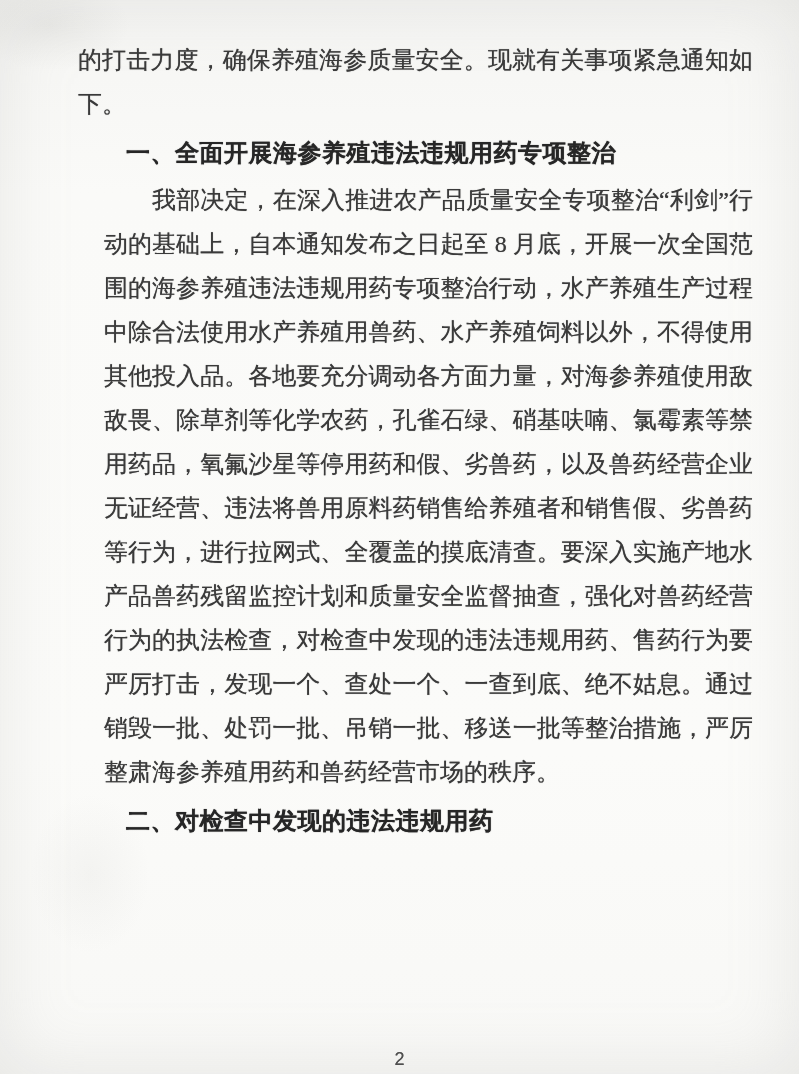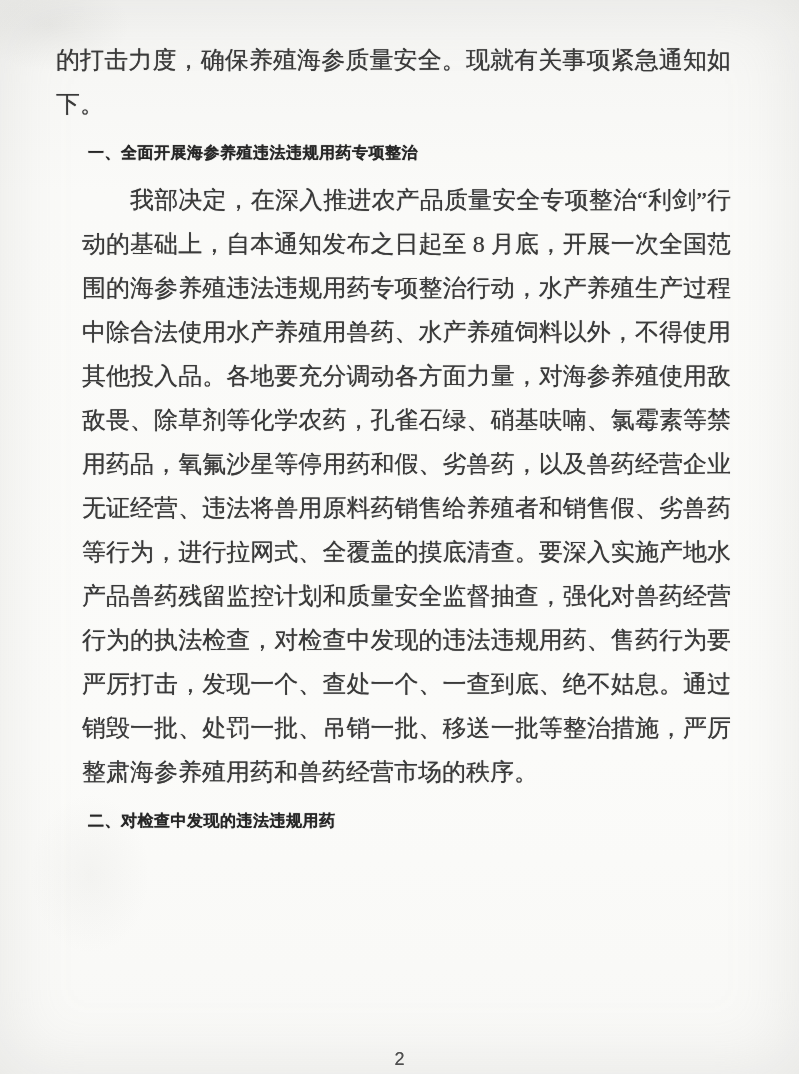--- a/index.html
+++ b/index.html
@@ -23,37 +23,37 @@
     position: absolute;
     border-radius: 50%;
     pointer-events: none;
   }
   .smudge.tl { left: -30px; top: -20px; width: 160px; height: 90px;
     background: radial-gradient(closest-side, rgba(150,150,145,0.12), rgba(150,150,145,0)); }
   .smudge.bl { left: 30px; bottom: 120px; width: 120px; height: 160px;
     background: radial-gradient(closest-side, rgba(160,160,155,0.08), rgba(160,160,155,0)); }
   .doc {
     position: absolute;
-    left: 56px;
+    left: 78px;
     top: 38px;
     width: 675px;
     color: #3a3a3a;
     font-size: 24px;
     line-height: 44px;
     text-align: justify;
     text-shadow: 0 0 0.7px rgba(45,45,45,0.75);
   }
   .para {
     margin: 0;
     text-justify: inter-character;
   }
   .para.indent { text-indent: 2em; margin-left: 26px; }
   .heading {
     margin: 5px 0 3px 0;
-    font-size: 16px;
+    font-size: 24px;
     line-height: 44px;
     font-weight: 700;
     color: #262626;
     text-indent: 2em;
     text-shadow: 0 0 0.8px rgba(20,20,20,0.8);
     font-family: "Liberation Sans", "DejaVu Sans", sans-serif;
     letter-spacing: 0.5px;
   }
   .footer {
     position: absolute;

